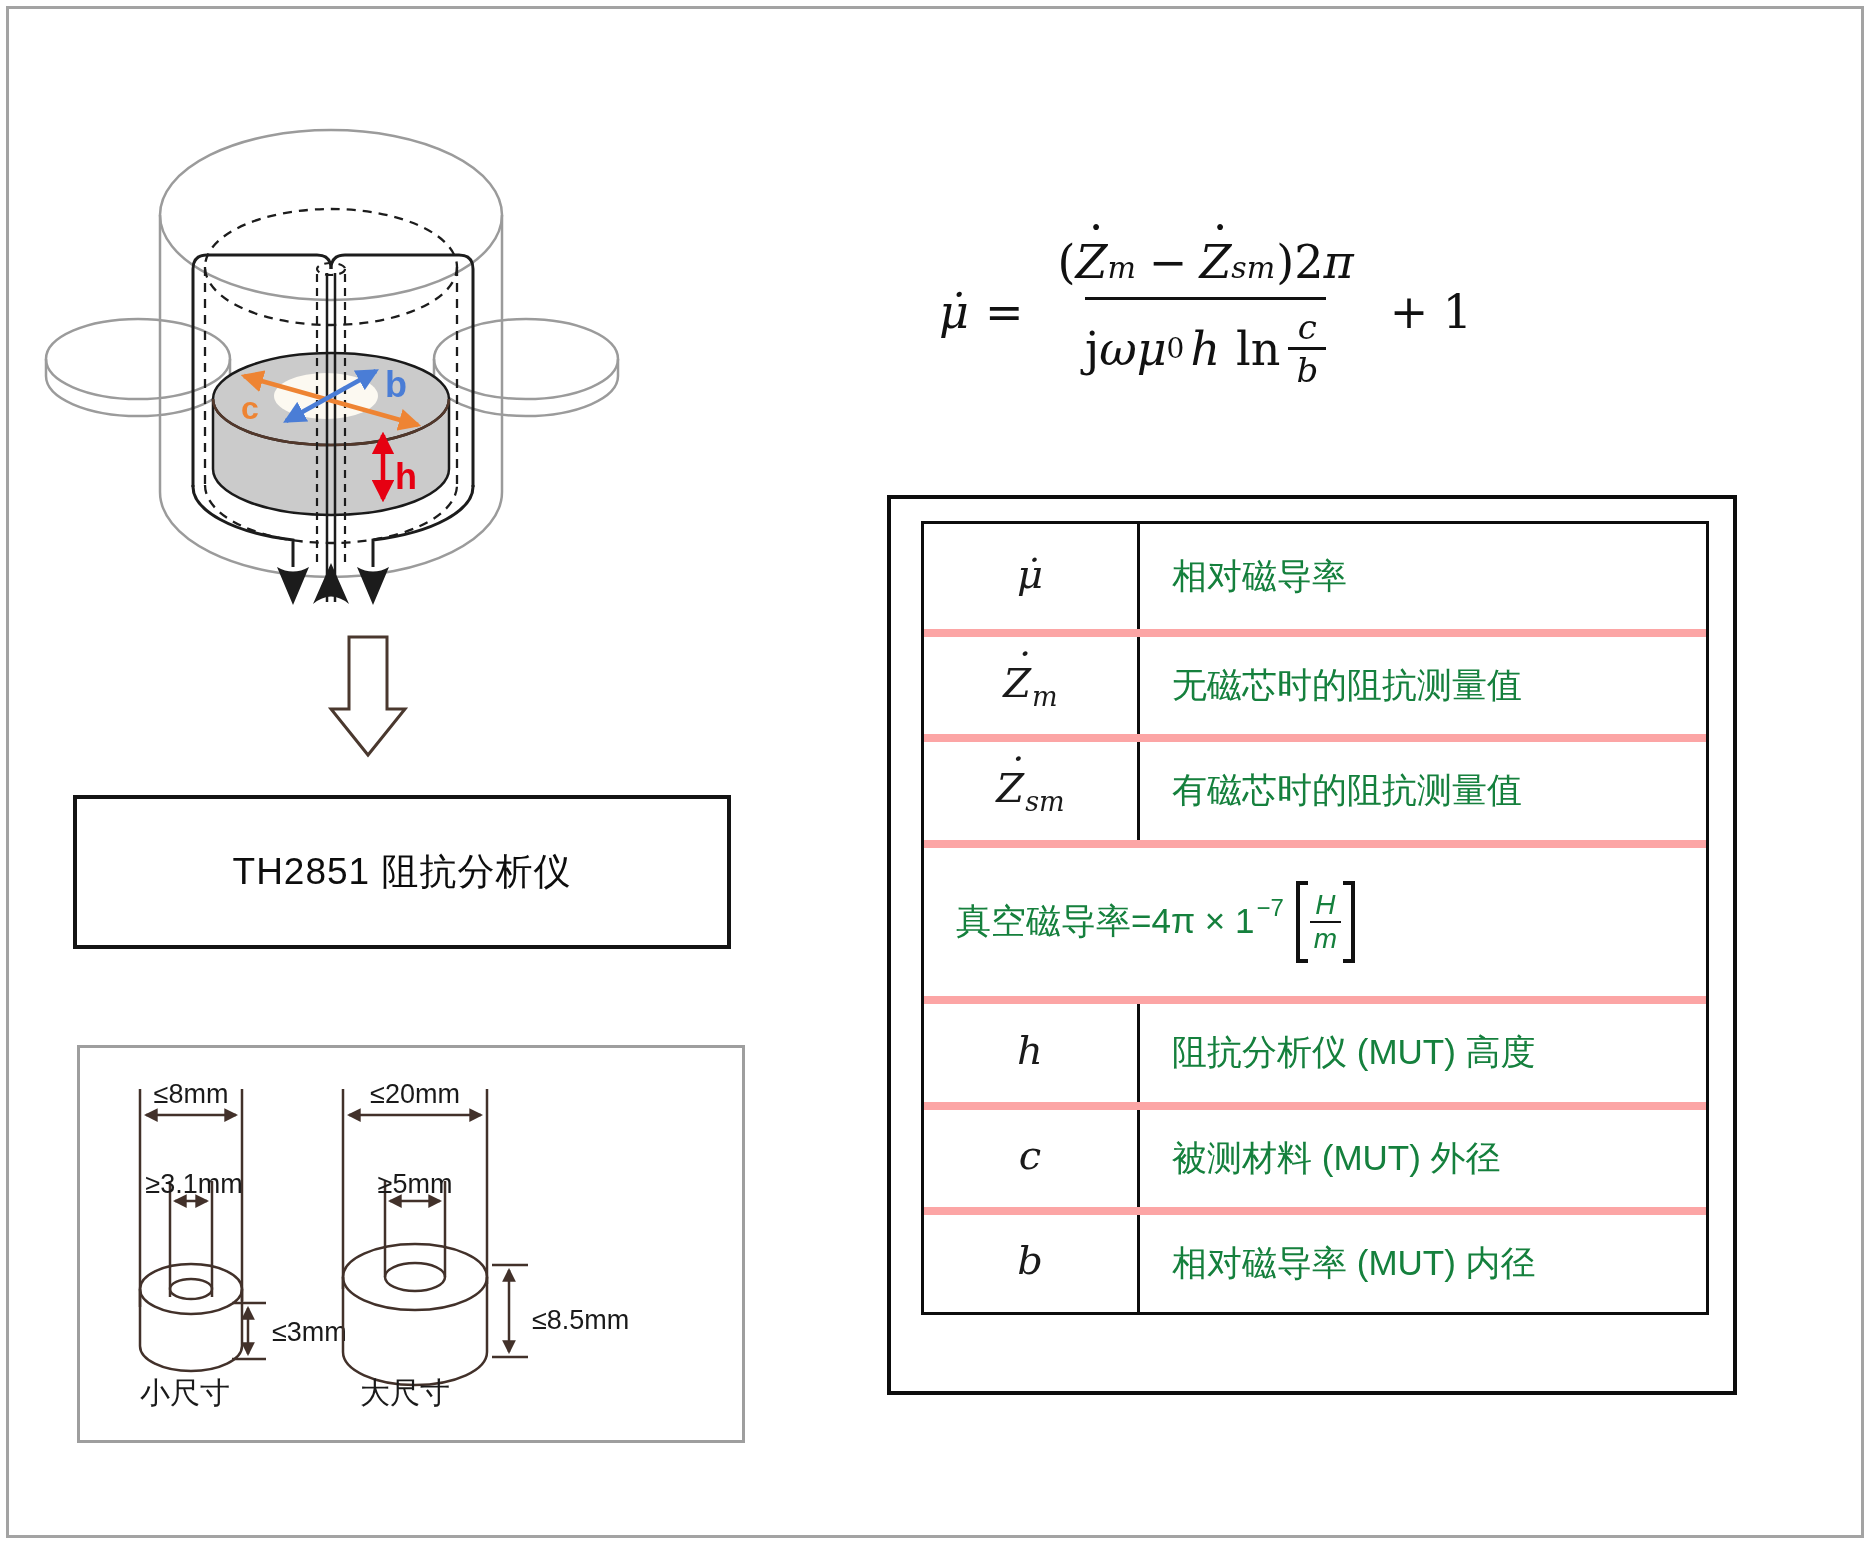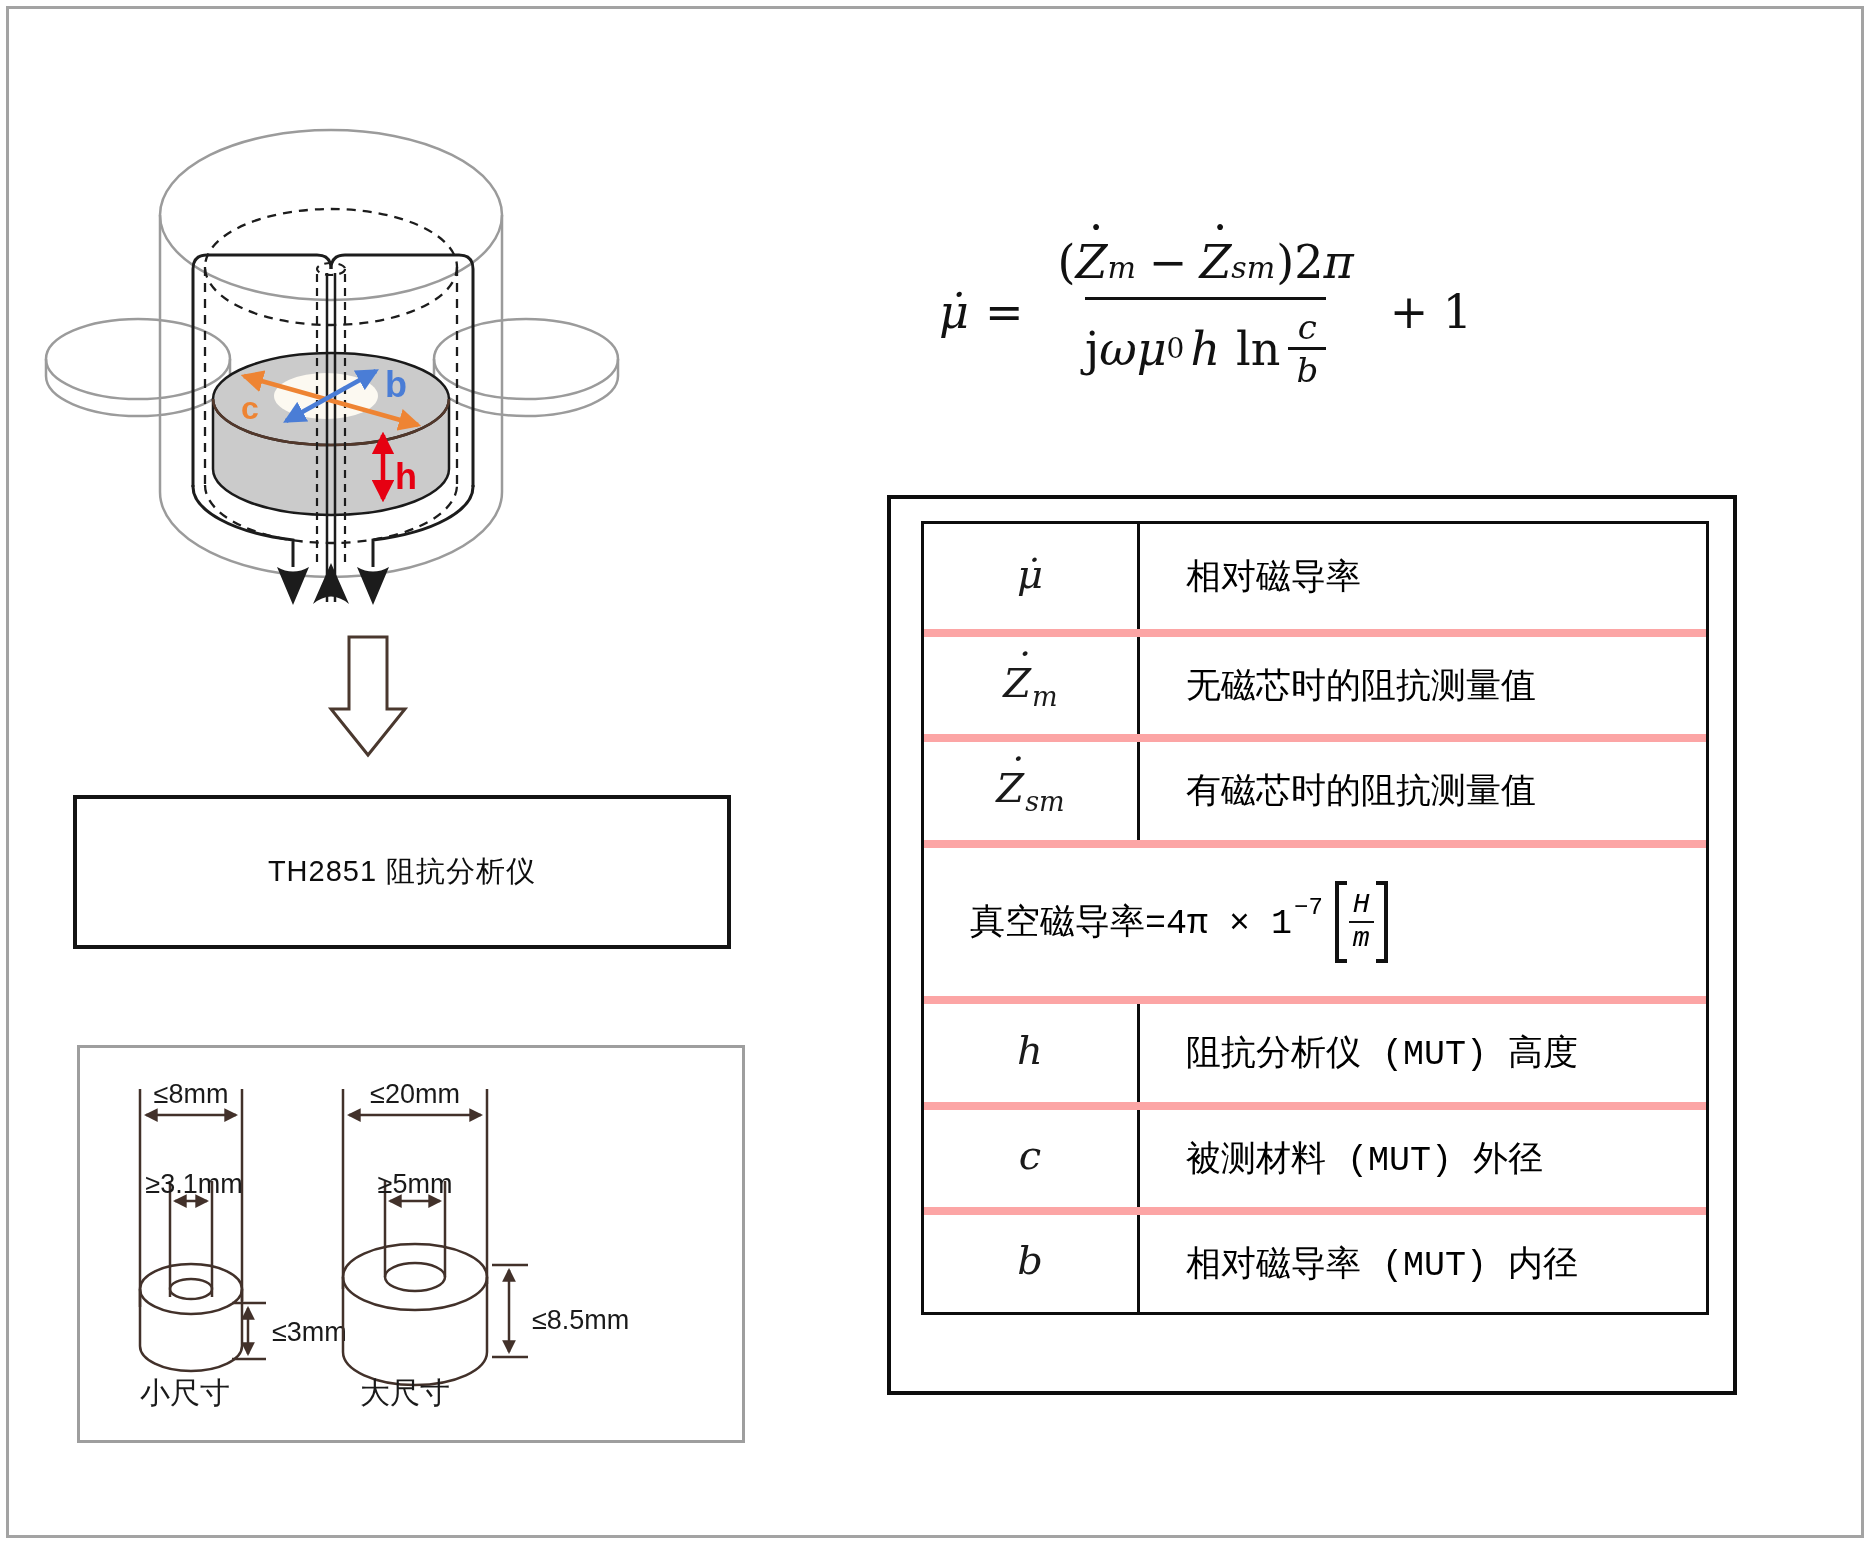--- a/index.html
+++ b/index.html
@@ -6,21 +6,21 @@
   body{width:1870px;height:1544px;background:#fff;position:relative;overflow:hidden;
        font-family:"Liberation Sans","DejaVu Sans",sans-serif;color:#1a1a1a;}
   .canvas{position:absolute;left:6px;top:6px;right:6px;bottom:6px;border:3px solid #a3a3a3;background:#fff;}
 
   
   .fixture{position:absolute;left:34px;top:88px;width:660px;height:700px;}
 
   
   .analyzer-box{position:absolute;left:64px;top:786px;width:650px;height:146px;
      border:4px solid #141414;display:flex;align-items:center;justify-content:center;
-     font-size:29px;color:#0d0d0d;letter-spacing:1px;}
+     font-size:37px;color:#0d0d0d;letter-spacing:1px;}
 
   
   .size-panel{position:absolute;left:68px;top:1036px;width:662px;height:392px;border:3px solid #9e9e9e;}
   .size-panel svg{position:absolute;left:0;top:0;width:100%;height:100%;}
 
   
   .formula{position:absolute;left:930px;top:198px;height:210px;display:flex;align-items:center;
      font-family:"DejaVu Serif","Liberation Serif",serif;font-size:46px;color:#111;}
   .it{font-style:italic;}
   .feq{margin:0 16px;}
@@ -43,22 +43,22 @@
      border:4.5px solid #0d0d0d;background:#fff;box-sizing:border-box;}
   .symbol-table{position:absolute;left:30px;top:22px;width:788px;height:794px;
      border:3px solid #0d0d0d;box-sizing:border-box;display:flex;flex-direction:column;}
   .trow{display:flex;height:106px;box-sizing:border-box;border-top:8px solid #fca5a5;}
   .trow:first-child{border-top:none;}
   .trow.tall{height:158px;}
   .tsym{width:216px;border-right:3px solid #0d0d0d;display:flex;align-items:center;justify-content:center;
      font-family:"DejaVu Serif","Liberation Serif",serif;font-style:italic;font-size:40px;box-sizing:border-box;}
   .tsym sub{font-size:27px;margin-left:1px;}
   .zdot2{display:inline-block;width:0;position:relative;left:-0.5em;top:-0.55em;font-weight:700;font-size:0.85em;}
-  .tdesc{flex:1;display:flex;align-items:center;padding-left:46px;
-     font-family:Liberation Mono, monospace;font-size:35px;color:#000000;}
+  .tdesc{flex:1;display:flex;align-items:center;padding-left:32px;
+     font-family:Liberation Sans, sans-serif;font-size:35px;color:#15803d;}
   .exp{font-size:24px;position:relative;top:-14px;margin-left:2px;}
   .brkt{width:12px;height:82px;box-sizing:border-box;flex:0 0 auto;}
   .brkt.l{border-left:4px solid #111;border-top:4px solid #111;border-bottom:4px solid #111;margin-left:12px;}
   .brkt.r{border-right:4px solid #111;border-top:4px solid #111;border-bottom:4px solid #111;}
   .ufrac{display:inline-flex;flex-direction:column;align-items:center;font-style:italic;font-size:28px;line-height:1.15;padding:0 2px;}
   .ufrac .ud{border-top:2.5px solid #111;padding:0 4px;}
   .ufrac .ut{padding:0 4px;}
 </style>
 </head>
 <body>

